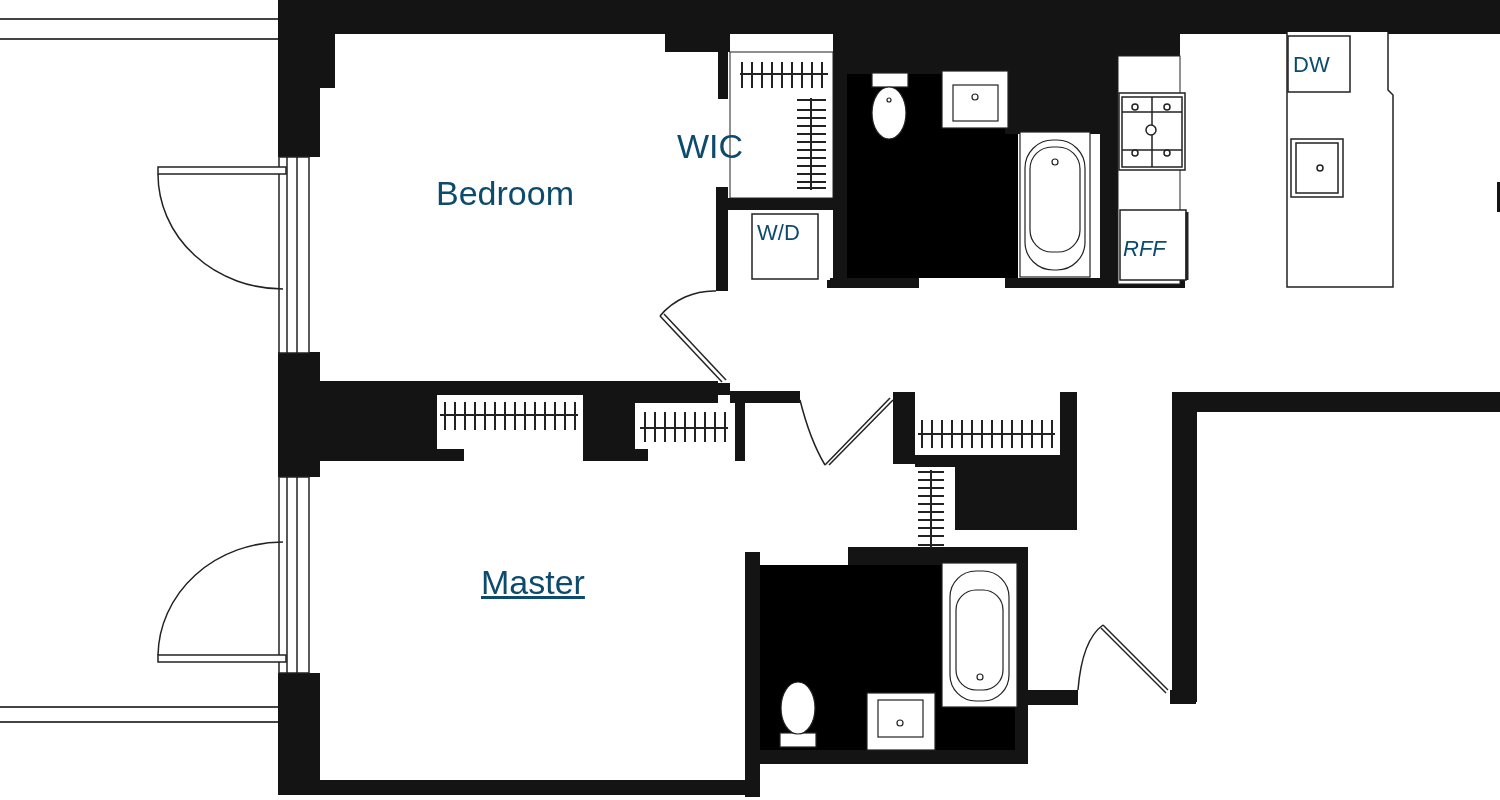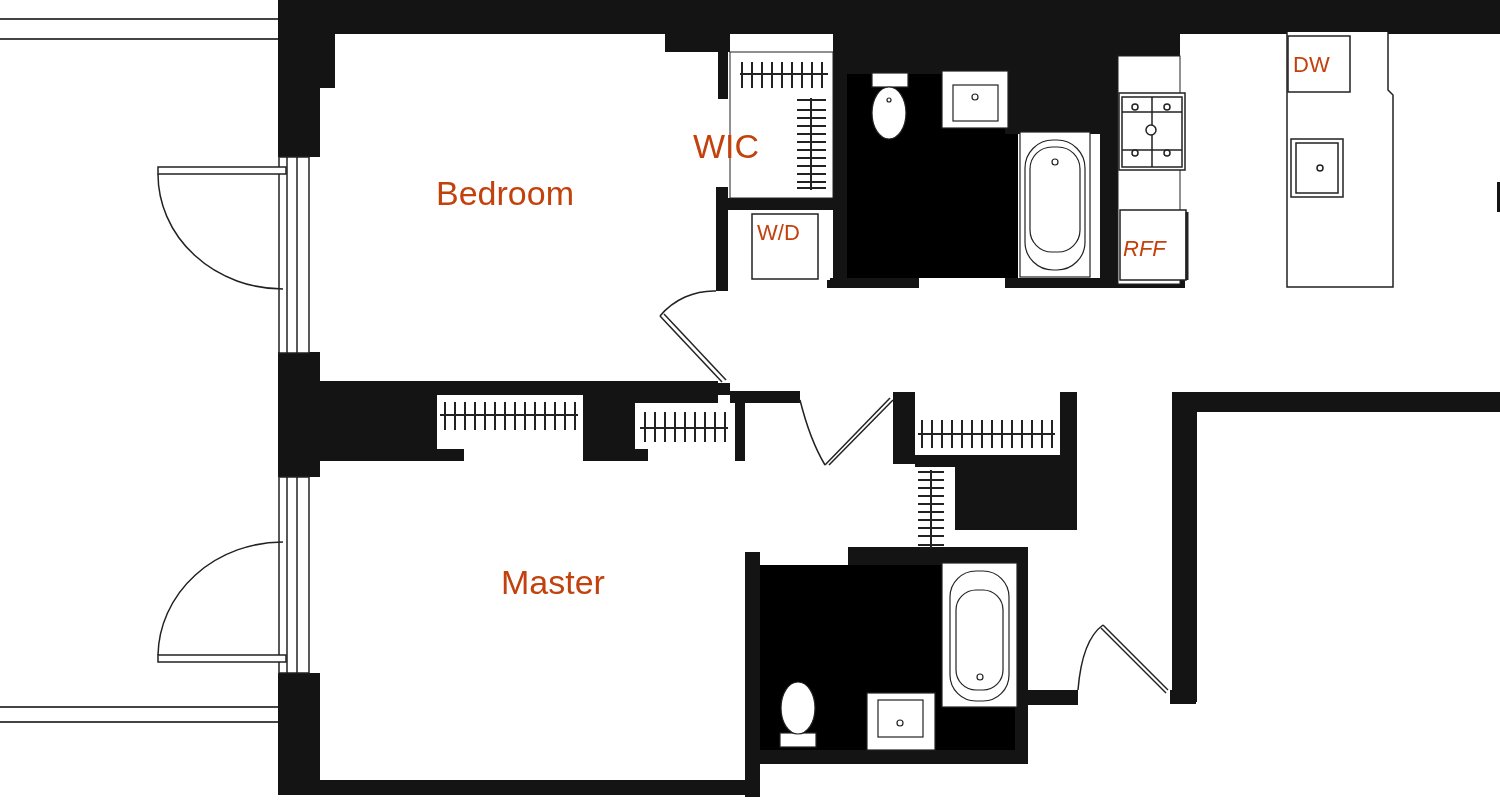--- a/index.html
+++ b/index.html
@@ -1,18 +1,18 @@
 <!DOCTYPE html>
 <html><head>
 <meta charset="utf-8">
 <style>
   html,body{margin:0;padding:0;background:#ffffff;}
   body{width:1500px;height:800px;overflow:hidden;position:relative;font-family:"Liberation Sans", sans-serif;}
   #plan{position:absolute;left:0;top:0;width:1500px;height:800px;}
-  .lbl{position:absolute;color:#c2410c;font-family:"Liberation Sans", sans-serif;white-space:nowrap;}
+  .lbl{position:absolute;color:#0c4a6e;font-family:"Liberation Sans", sans-serif;white-space:nowrap;}
   .room-label{font-size:34px;}
   .fixture-label{font-size:22px;}
 </style>
 </head>
 <body>
 
 <svg id="plan" viewBox="0 0 1500 800" xmlns="http://www.w3.org/2000/svg">
 
   <g stroke="#444" stroke-width="2" fill="none">
     <line x1="0" y1="19" x2="278" y2="19"></line>
@@ -271,17 +271,17 @@
     <ellipse cx="798" cy="708" rx="17" ry="26"></ellipse>
   </g>
   <g stroke="#222" stroke-width="1.2" fill="#fff">
     <rect x="867" y="693" width="68" height="57"></rect>
     <rect x="878" y="700" width="45" height="37"></rect>
     <circle cx="900" cy="723" r="3"></circle>
   </g>
 </svg>
 
 <div class="lbl room-label" style="left:436px;top:174px;">Bedroom</div>
-<div class="lbl room-label" style="left:501px;top:563px;">Master</div>
-<div class="lbl room-label" style="left:693px;top:127px;">WIC</div>
+<div class="lbl room-label" style="left:481px;top:563px;text-decoration:underline;">Master</div>
+<div class="lbl room-label" style="left:677px;top:127px;">WIC</div>
 <div class="lbl fixture-label" style="left:757px;top:220px;">W/D</div>
 <div class="lbl fixture-label" style="left:1293px;top:52px;">DW</div>
 <div class="lbl fixture-label" style="left:1123px;top:236px;font-style:italic;">RFF</div>
 
 </body></html>

